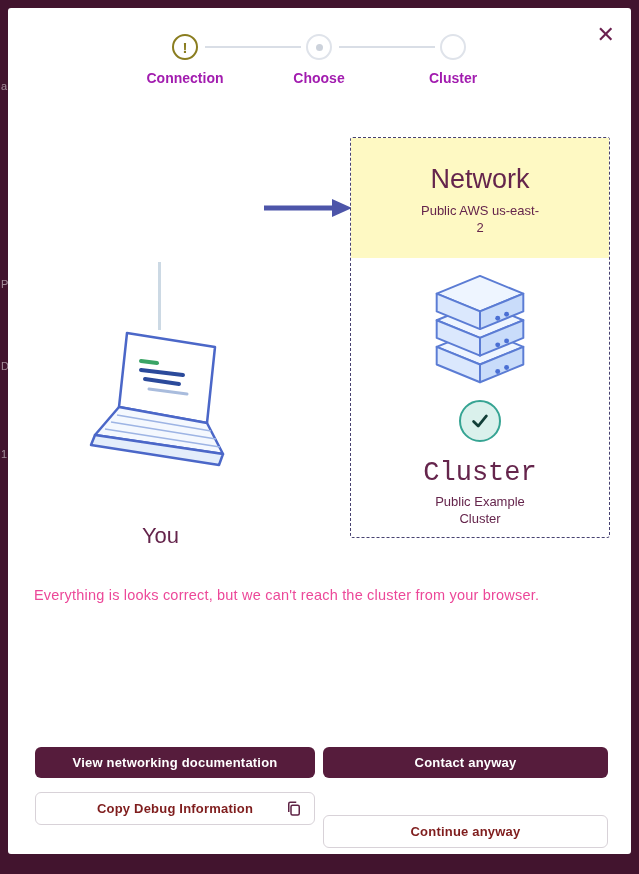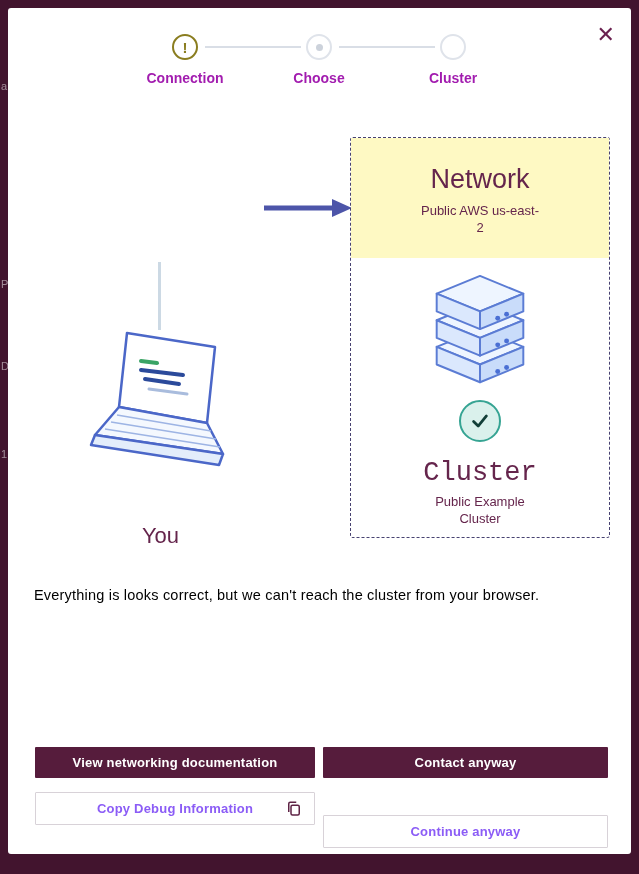--- a/index.html
+++ b/index.html
@@ -60,31 +60,31 @@
   }
   .net-header{height:120px;background:#fef9c3;display:flex;flex-direction:column;align-items:center;}
   .net-title{margin-top:26px;font-size:27px;}
   .net-sub{margin-top:8px;font-size:13px;width:120px;line-height:1.3;text-align:center;}
   .servers{margin-top:14px;}
   .cluster-check{position:absolute;left:50%;transform:translateX(-50%);top:262px;width:42px;height:42px;z-index:2;}
   .cluster-title{margin-top:8px;font-size:27px;}
   .cluster-sub{margin-top:6px;font-size:13px;width:130px;line-height:1.3;margin-left:auto;margin-right:auto;}
 
   
-  .msg{position:absolute;left:26px;width:575px;font-size:14.5px;color:#000000;letter-spacing:.2px;}
+  .msg{position:absolute;left:26px;width:575px;font-size:14.5px;color:#ec4899;letter-spacing:.2px;}
   .msg-1{top:579px;} .msg-2{top:616px;}
 
   
   .btn{
-    position:absolute;height:31px;border-radius:1px;font-size:13px;font-weight:700;
+    position:absolute;height:31px;border-radius:6px;font-size:13px;font-weight:700;
     display:flex;align-items:center;justify-content:center;cursor:pointer;
     font-family:"Liberation Sans", sans-serif;letter-spacing:.2px;box-sizing:border-box;
   }
   .btn.filled{background:#561c3c;color:#ffffff;border:none;}
-  .btn.outlined{background:#ffffff;color:#8b5cf6;border:1px solid #d8d2d8;}
+  .btn.outlined{background:#ffffff;color:#7f1d1d;border:1px solid #d8d2d8;}
   .btn-docs{left:27px;top:739px;width:280px;}
   .btn-support{left:315px;top:739px;width:285px;}
   .btn-copy{left:27px;top:784px;width:280px;height:33px;}
   .btn-continue{left:315px;top:784px;width:285px;height:33px;margin-top:23px;}
   .copy-ic{position:absolute;right:11px;top:7px;}
 </style>
 </head>
 <body>
 
 <span class="frag" style="top:80px">a</span>

